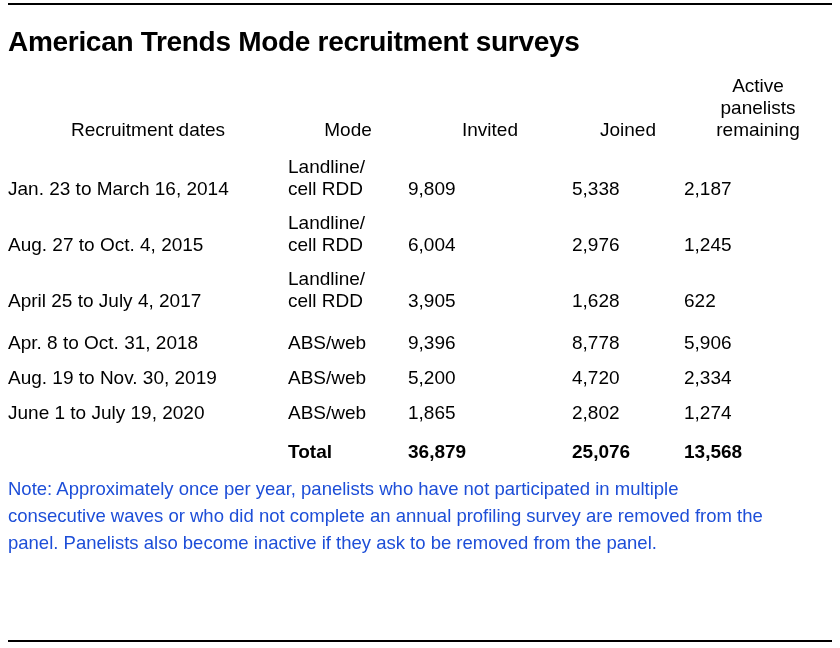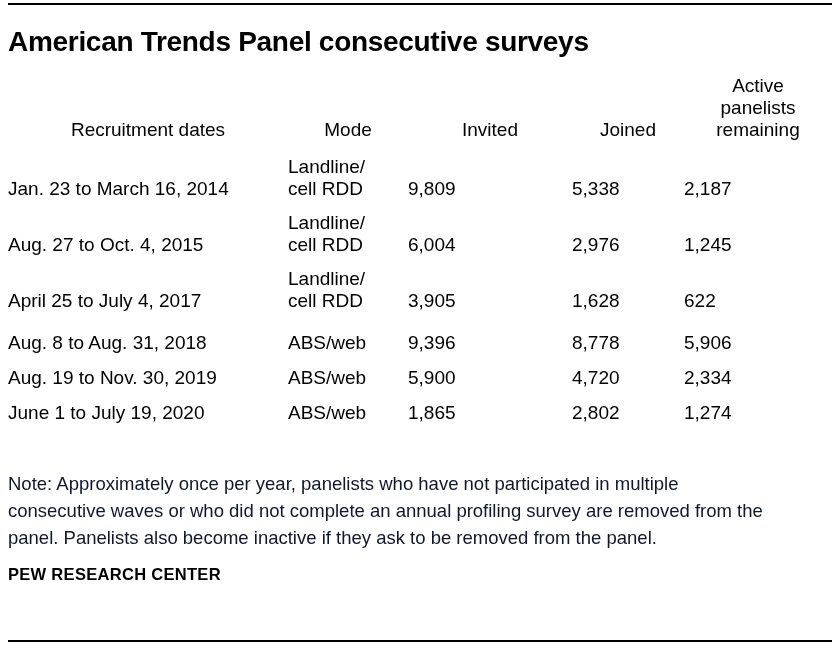--- a/index.html
+++ b/index.html
@@ -69,42 +69,42 @@
   }
   table.recruitment td.mode {
     white-space: pre-line;
   }
   tr.rdd-first td { padding-top: 9px; }
   tr.rdd td { padding-top: 12px; }
   tr.abs-first td { padding-top: 20px; }
   tr.abs td { padding-top: 13px; }
   tr.total-row td { padding-top: 17px; font-weight: bold; }
   .note {
-    margin-top: 46px;
+    margin-top: 12px;
     font-size: 18.5px;
     line-height: 27px;
-    color: #0f172a;
+    color: #1d4ed8;
     white-space: pre-line;
   }
   .source {
     margin-top: 14px;
     font-size: 16.5px;
     font-weight: bold;
     letter-spacing: 0.3px;
     color: #000000;
   }
 </style>
 </head>
 <body>
 
 <div class="figure">
 
   <div class="rule-top"></div>
 
-  <h1 class="title">American Trends Panel consecutive surveys</h1>
+  <h1 class="title">American Trends Mode recruitment surveys</h1>
 
   <table class="recruitment">
     <colgroup>
       <col style="width:280px">
       <col style="width:120px">
       <col style="width:164px">
       <col style="width:112px">
       <col style="width:148px">
     </colgroup>
     <thead>
@@ -135,44 +135,50 @@
       </tr>
       <tr class="rdd">
         <td class="date">April 25 to July 4, 2017</td>
         <td class="mode">Landline/
 cell RDD</td>
         <td>3,905</td>
         <td>1,628</td>
         <td>622</td>
       </tr>
       <tr class="abs-first">
-        <td class="date">Aug. 8 to Aug. 31, 2018</td>
+        <td class="date">Apr. 8 to Oct. 31, 2018</td>
         <td class="mode">ABS/web</td>
         <td>9,396</td>
         <td>8,778</td>
         <td>5,906</td>
       </tr>
       <tr class="abs">
         <td class="date">Aug. 19 to Nov. 30, 2019</td>
         <td class="mode">ABS/web</td>
-        <td>5,900</td>
+        <td>5,200</td>
         <td>4,720</td>
         <td>2,334</td>
       </tr>
       <tr class="abs">
         <td class="date">June 1 to July 19, 2020</td>
         <td class="mode">ABS/web</td>
         <td>1,865</td>
         <td>2,802</td>
         <td>1,274</td>
       </tr>
+      <tr class="total-row">
+        <td class="date"></td>
+        <td>Total</td>
+        <td>36,879</td>
+        <td>25,076</td>
+        <td>13,568</td>
+      </tr>
     </tbody>
   </table>
 
   <div class="note">Note: Approximately once per year, panelists who have not participated in multiple
 consecutive waves or who did not complete an annual profiling survey are removed from the
 panel. Panelists also become inactive if they ask to be removed from the panel.</div>
 
-  <div class="source">PEW RESEARCH CENTER</div>
 
   <div class="rule-bottom"></div>
 
 </div>
 
 </body></html>

